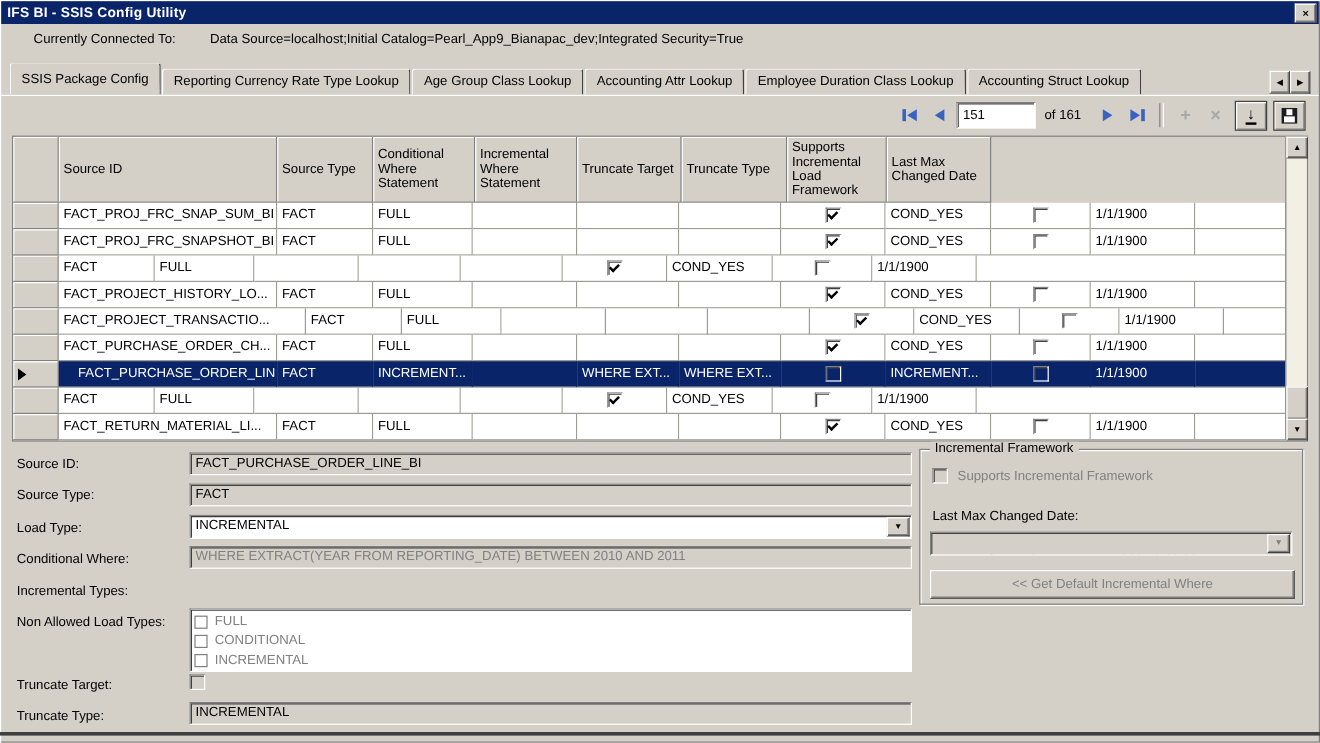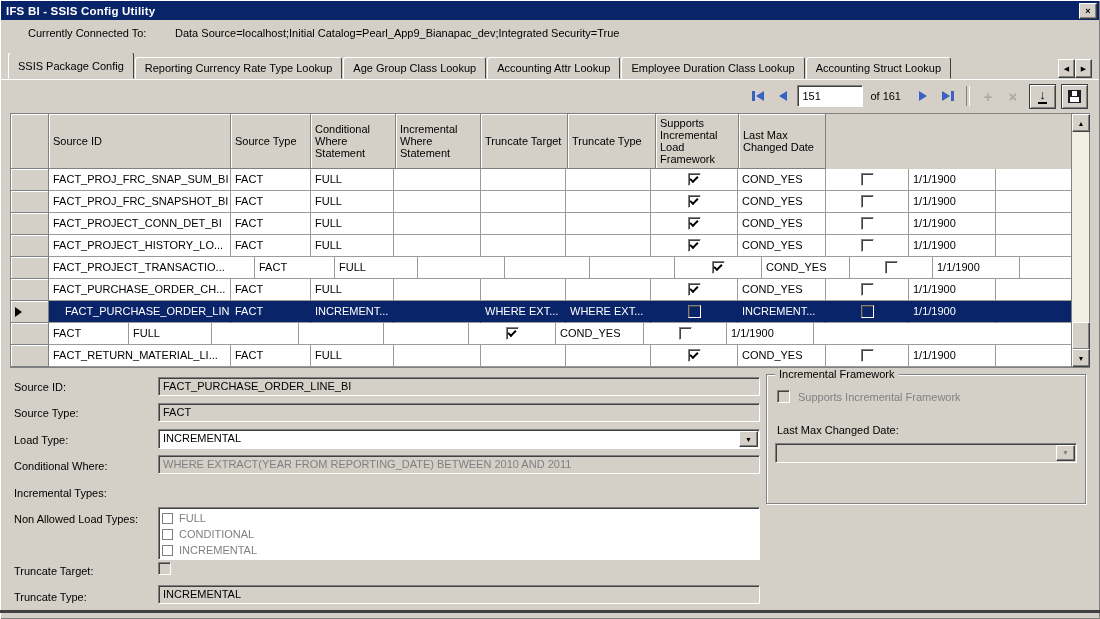--- a/index.html
+++ b/index.html
@@ -226,21 +226,20 @@
           </div>
           <div class="gc" style="width: 88px;">COND_YES</div>
           <div class="gc cbcell" style="width: 83px;">
             <span class="cb"></span>
           </div>
           <div class="gc" style="width: 87px;">1/1/1900</div>
           <div class="gc" style="width: 76px; flex: 1 1 auto;"></div>
         </div>
         <div class="grid-row">
           <div class="grh"></div>
-          <div class="gc" style="width: 182px;">FACT_PROJECT_CONN_DET_BI</div>
           <div class="gc" style="width: 80px;">FACT</div>
           <div class="gc" style="width: 83px;">FULL</div>
           <div class="gc" style="width: 87px;"></div>
           <div class="gc" style="width: 85px;"></div>
           <div class="gc" style="width: 85px;"></div>
           <div class="gc cbcell" style="width: 87px;">
             <span class="cb checked"></span>
           </div>
           <div class="gc" style="width: 88px;">COND_YES</div>
           <div class="gc cbcell" style="width: 83px;">
@@ -415,16 +414,19 @@
     <span class="legend">Incremental Framework</span>
     <div class="grow-cb">
       <span class="cb"></span>
       <span>Supports Incremental Framework</span>
     </div>
     <div class="glbl">Last Max Changed Date:</div>
     <div class="datefield">
       <span>Monday    , 01   January   1900   0:00:00</span>
       <span class="combo-arrow dis"><span>▼</span></span>
     </div>
+    <div class="gbtn">
+      <span>&lt;&lt; Get Default Incremental Where</span>
+    </div>
   </div>
 
   <div class="footband"></div>
 </div>
 
 </body></html>

